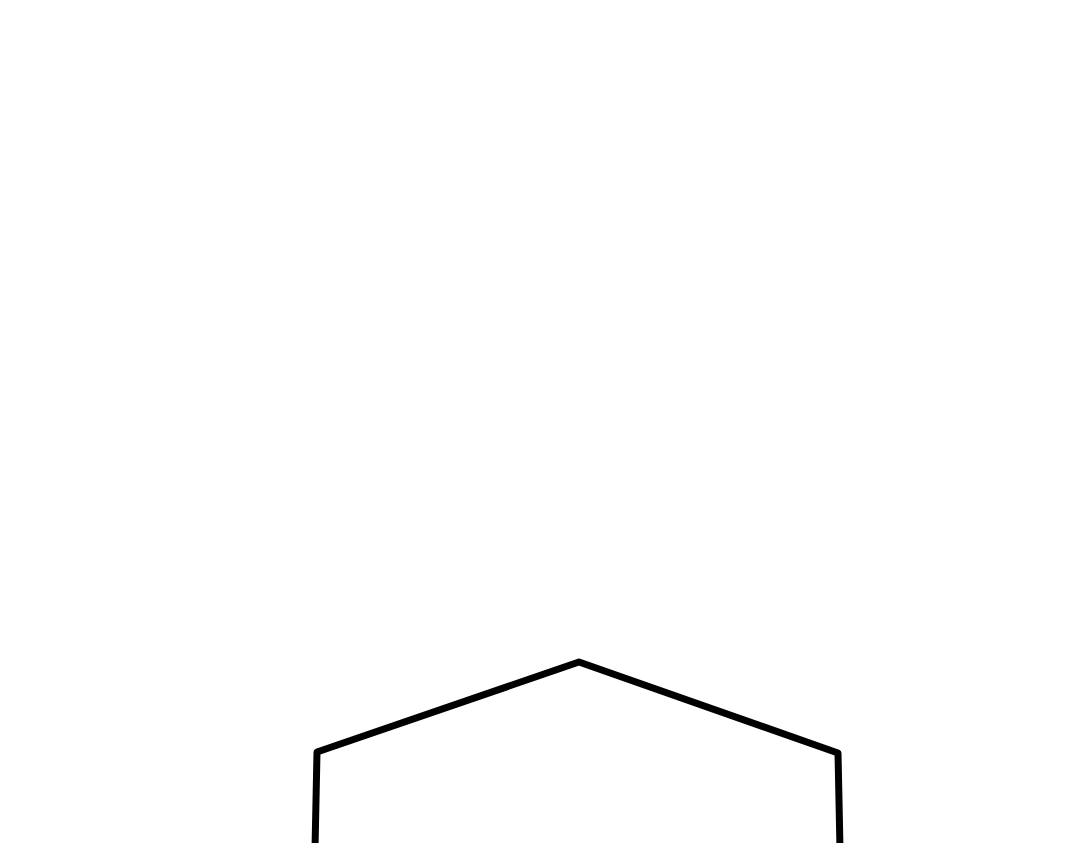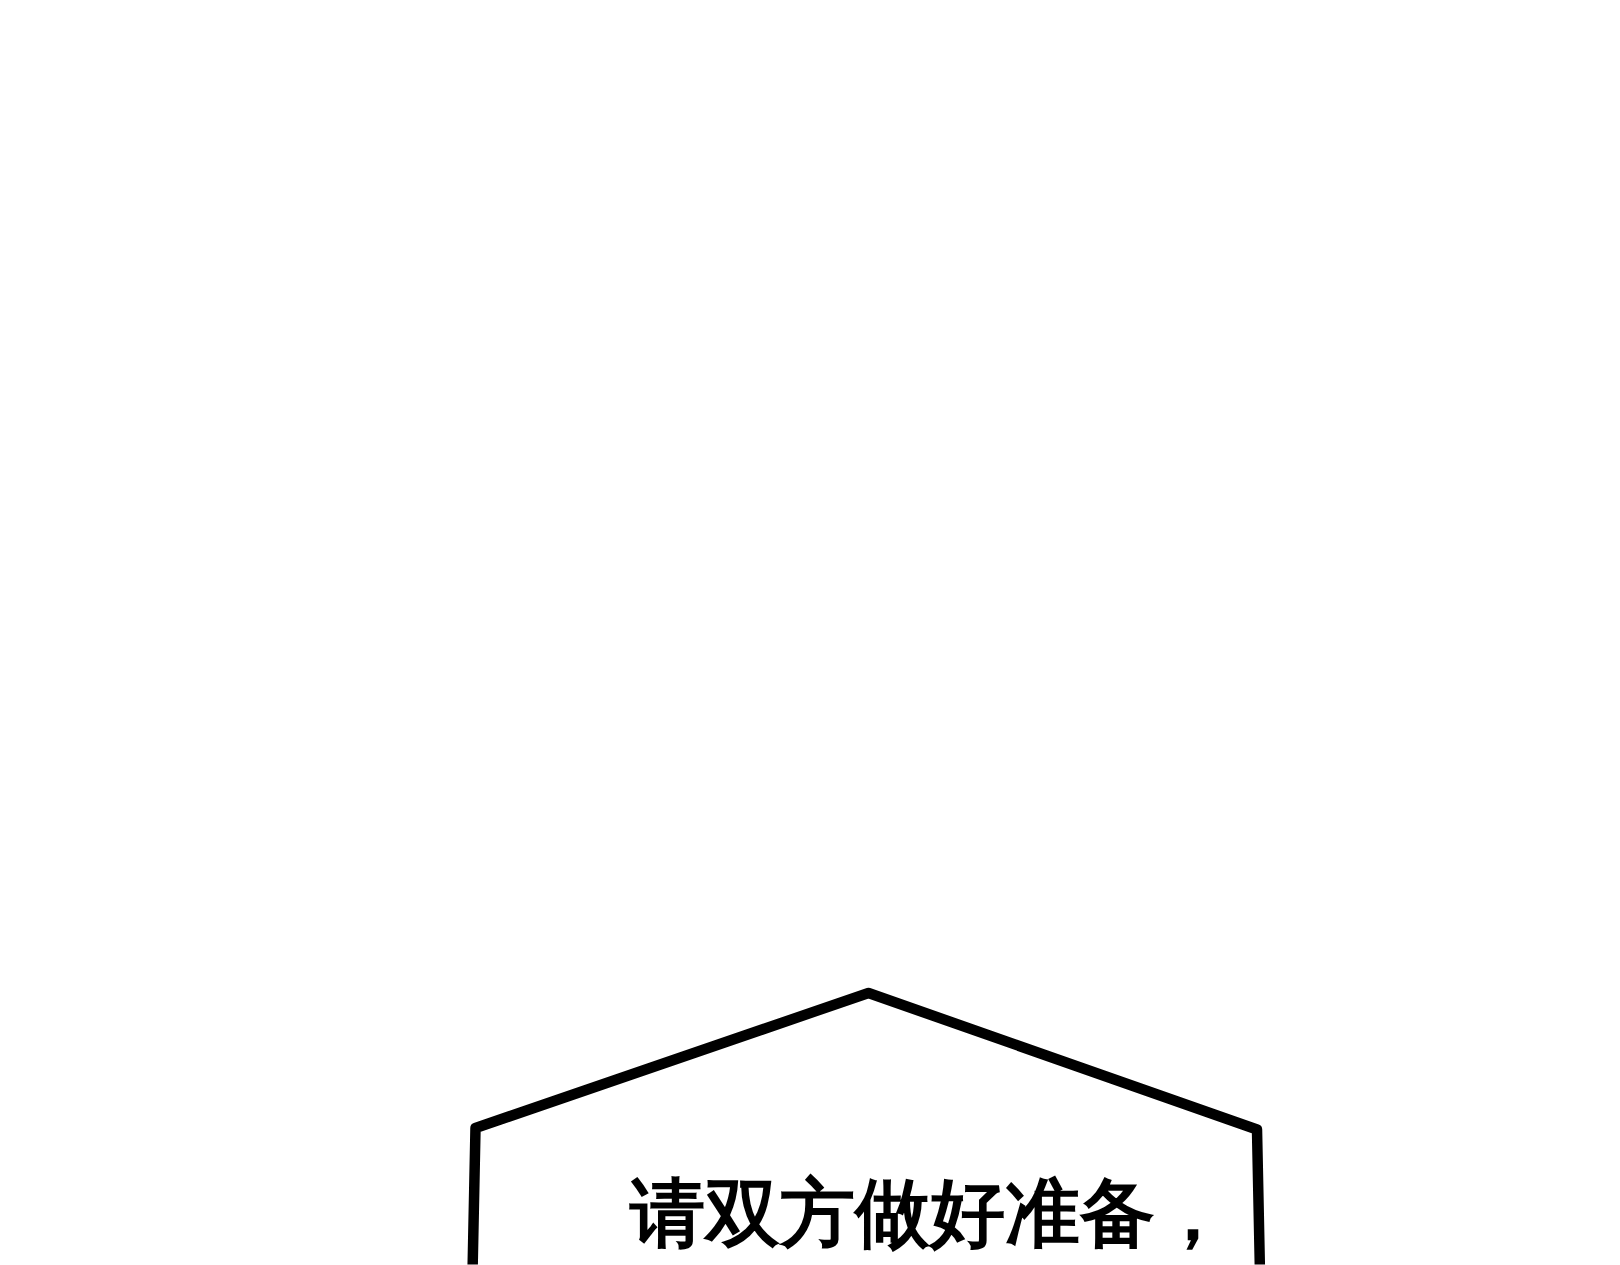--- a/index.html
+++ b/index.html
@@ -41,15 +41,14 @@
 </style>
 </head>
 <body>
 
 <div class="panel" style="background: rgb(255, 255, 255);">
 
   <svg class="bubble-svg" viewBox="0 0 1080 843" xmlns="http://www.w3.org/2000/svg">
     <polyline fill="none" stroke="#000000" stroke-width="7" stroke-linejoin="round" stroke-linecap="round" points="315,849 317,752 579,662 838,753 840,849"></polyline>
   </svg>
 
-  <div class="dialogue" style="color: rgb(0, 0, 0);">请双方做好准备，</div>
 
 </div>
 
 </body></html>

